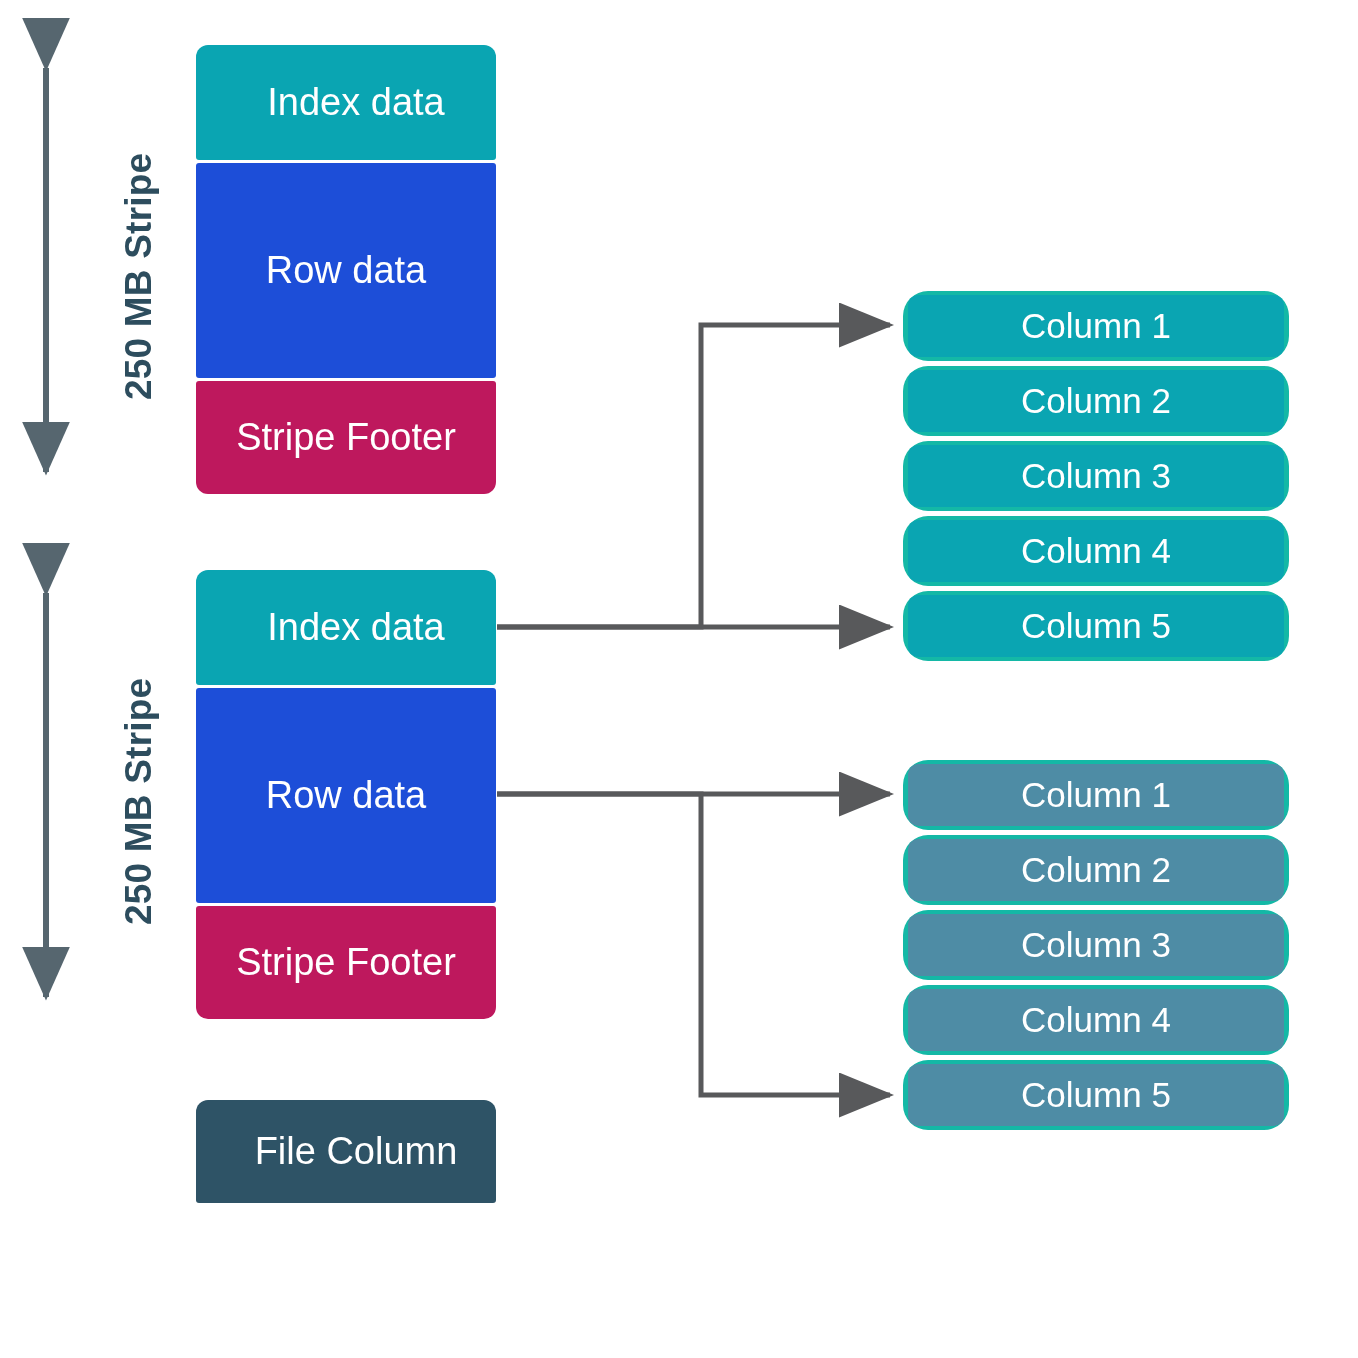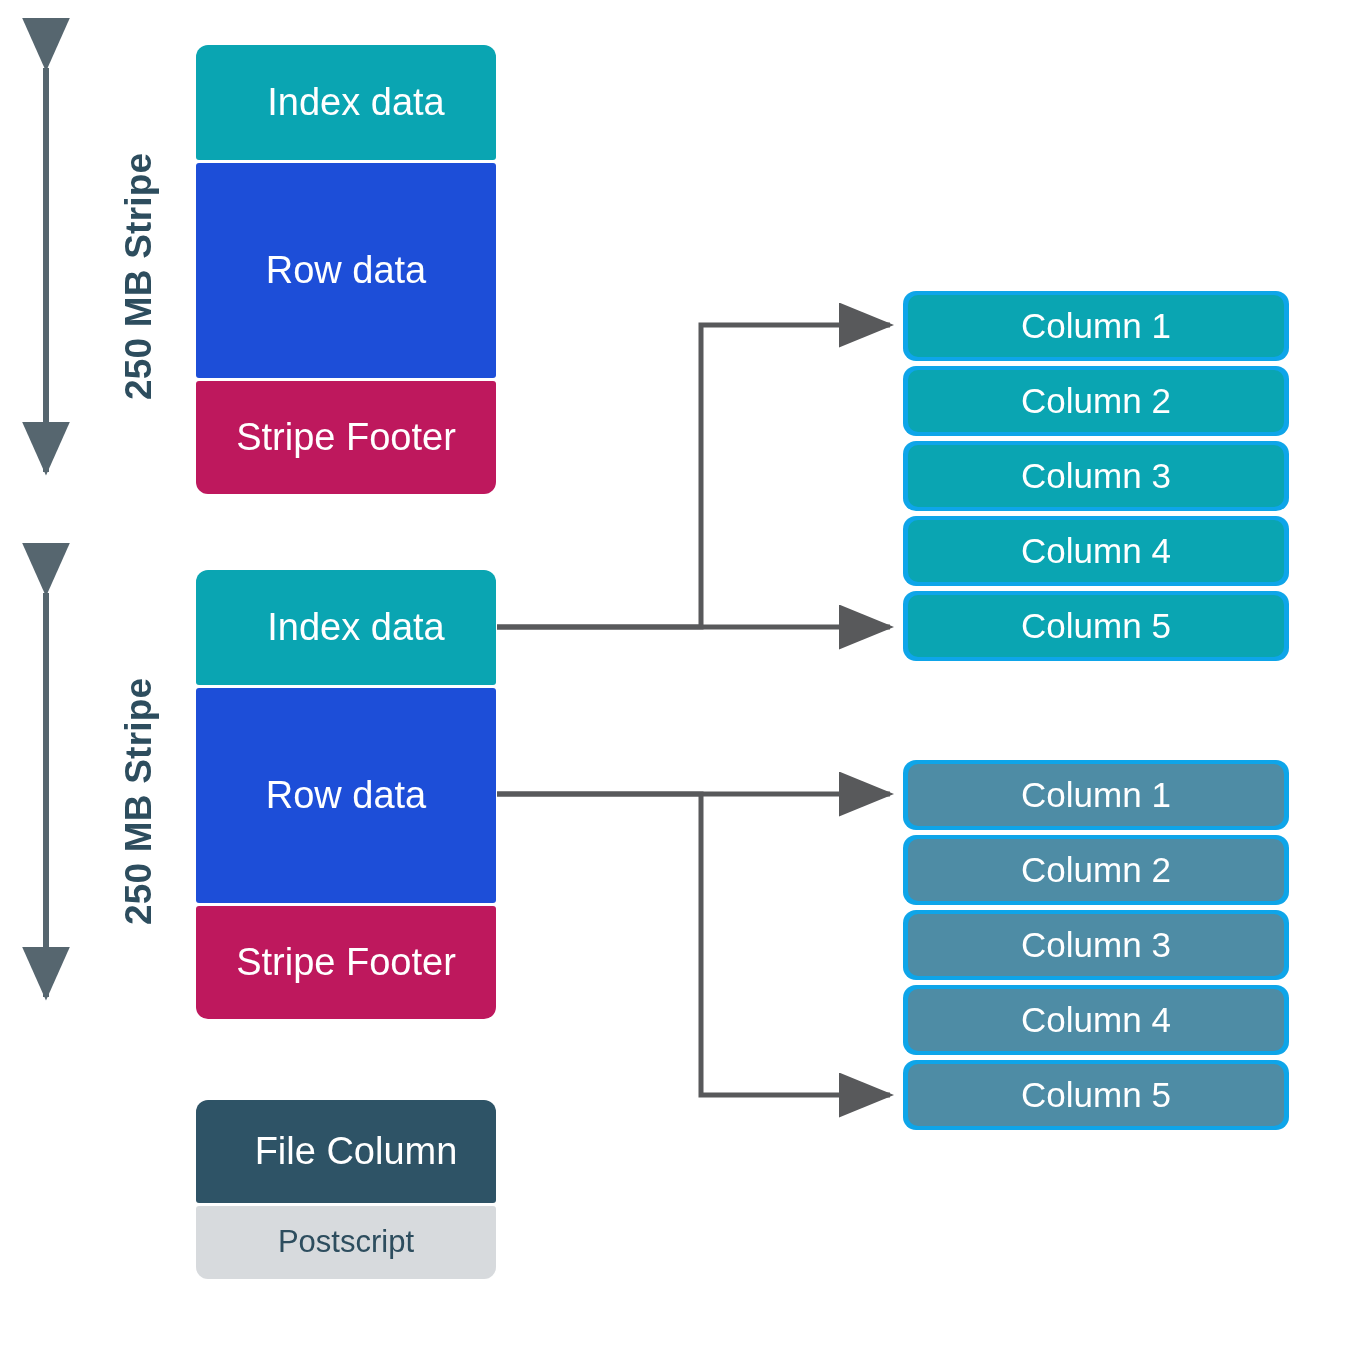--- a/index.html
+++ b/index.html
@@ -19,21 +19,21 @@
 
   .r-top{border-radius:12px 12px 3px 3px;padding-left:20px;}
   .r-mid{border-radius:3px;}
   .r-bot{border-radius:3px 3px 12px 12px;}
 
   .stripe-lbl{position:absolute;color:#2d4d5e;font-size:37px;font-weight:700;
               white-space:nowrap;transform-origin:0 0;
               transform:rotate(-90deg);letter-spacing:.2px;}
 
   
-  .colcard{position:absolute;background:#0ea5e9;border-radius:13px;
+  .colcard{position:absolute;background:#14b8a6;border-radius:25px;
            box-sizing:border-box;padding:4px 5px;}
   .colcard .fill{width:100%;height:100%;border-radius:10px;
            display:flex;align-items:center;justify-content:center;
            color:#fff;font-size:35px;}
 
   svg.wires{position:absolute;left:0;top:0;width:1358px;height:1358px;
             overflow:visible;pointer-events:none;}
 </style>
 </head>
 <body>
@@ -91,23 +91,20 @@
   </div>
 
   <div class="blk gray r-bot" style="left:196px;top:906px;width:300px;height:113px;font-size:38px;">
     <span>Stripe Footer</span>
   </div>
 
   <div class="blk dslate r-top" style="left:196px;top:1100px;width:300px;height:103px;font-size:38px;">
     <span>File Column</span>
   </div>
 
-  <div class="blk lgray r-bot" style="left:196px;top:1206px;width:300px;height:73px;font-size:31px;">
-    <span>Postscript</span>
-  </div>
 
   <div class="colcard" style="left:903px;top:291px;width:386px;height:70px;">
     <div class="fill" style="background:#0aa5b2;">
       <span>Column 1</span>
     </div>
   </div>
   <div class="colcard" style="left:903px;top:366px;width:386px;height:70px;">
     <div class="fill" style="background:#0aa5b2;">
       <span>Column 2</span>
     </div>

